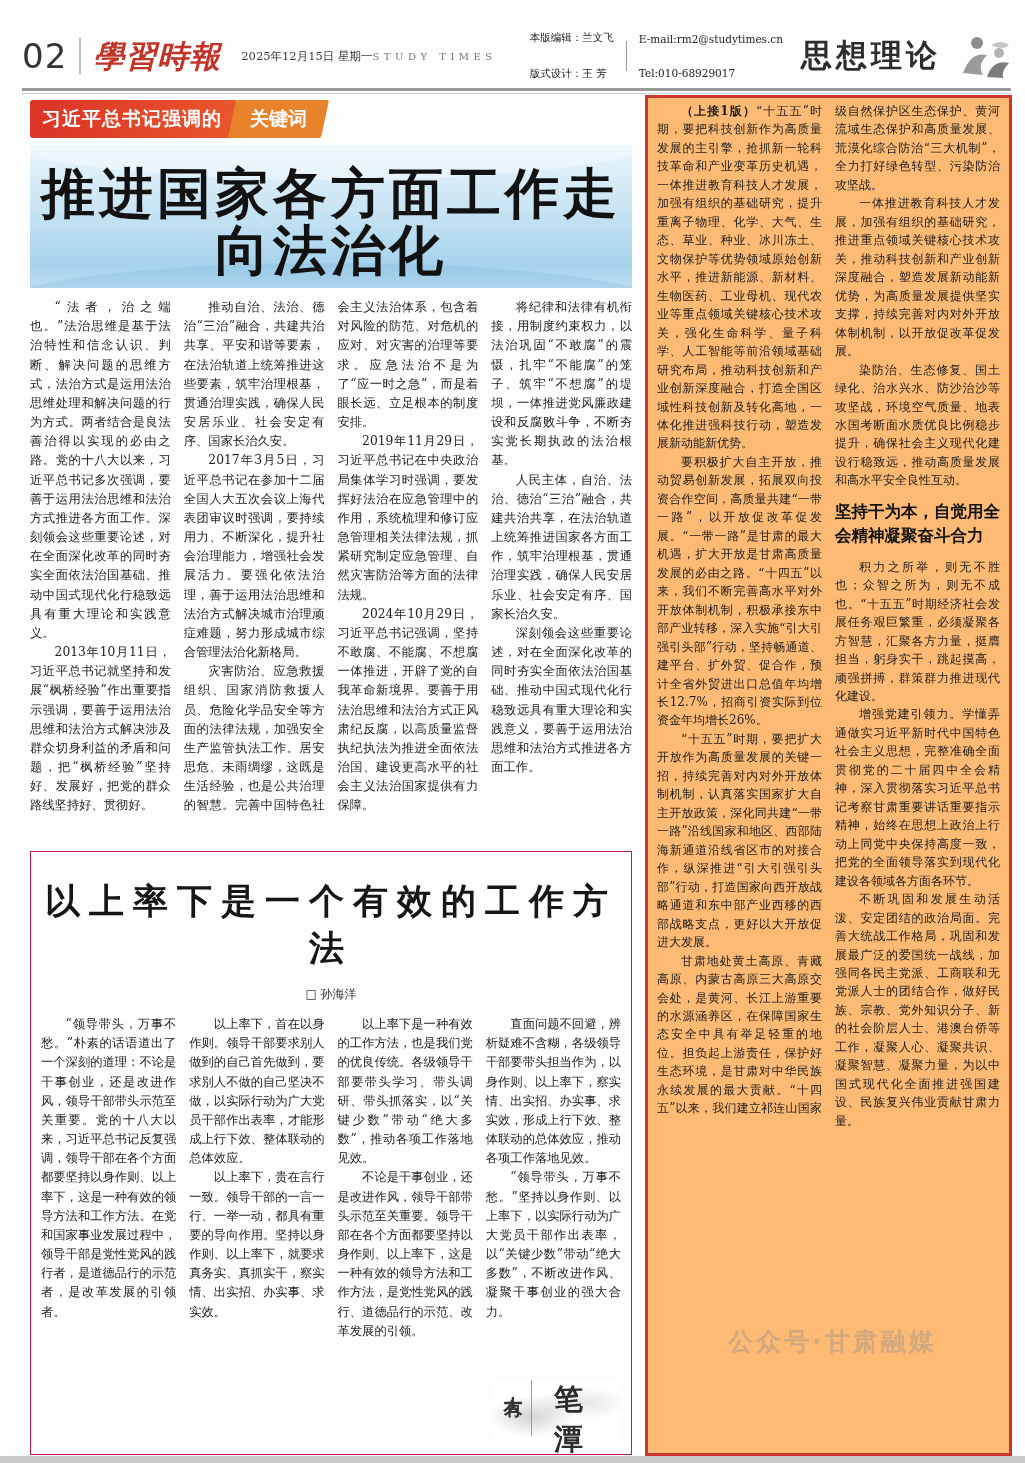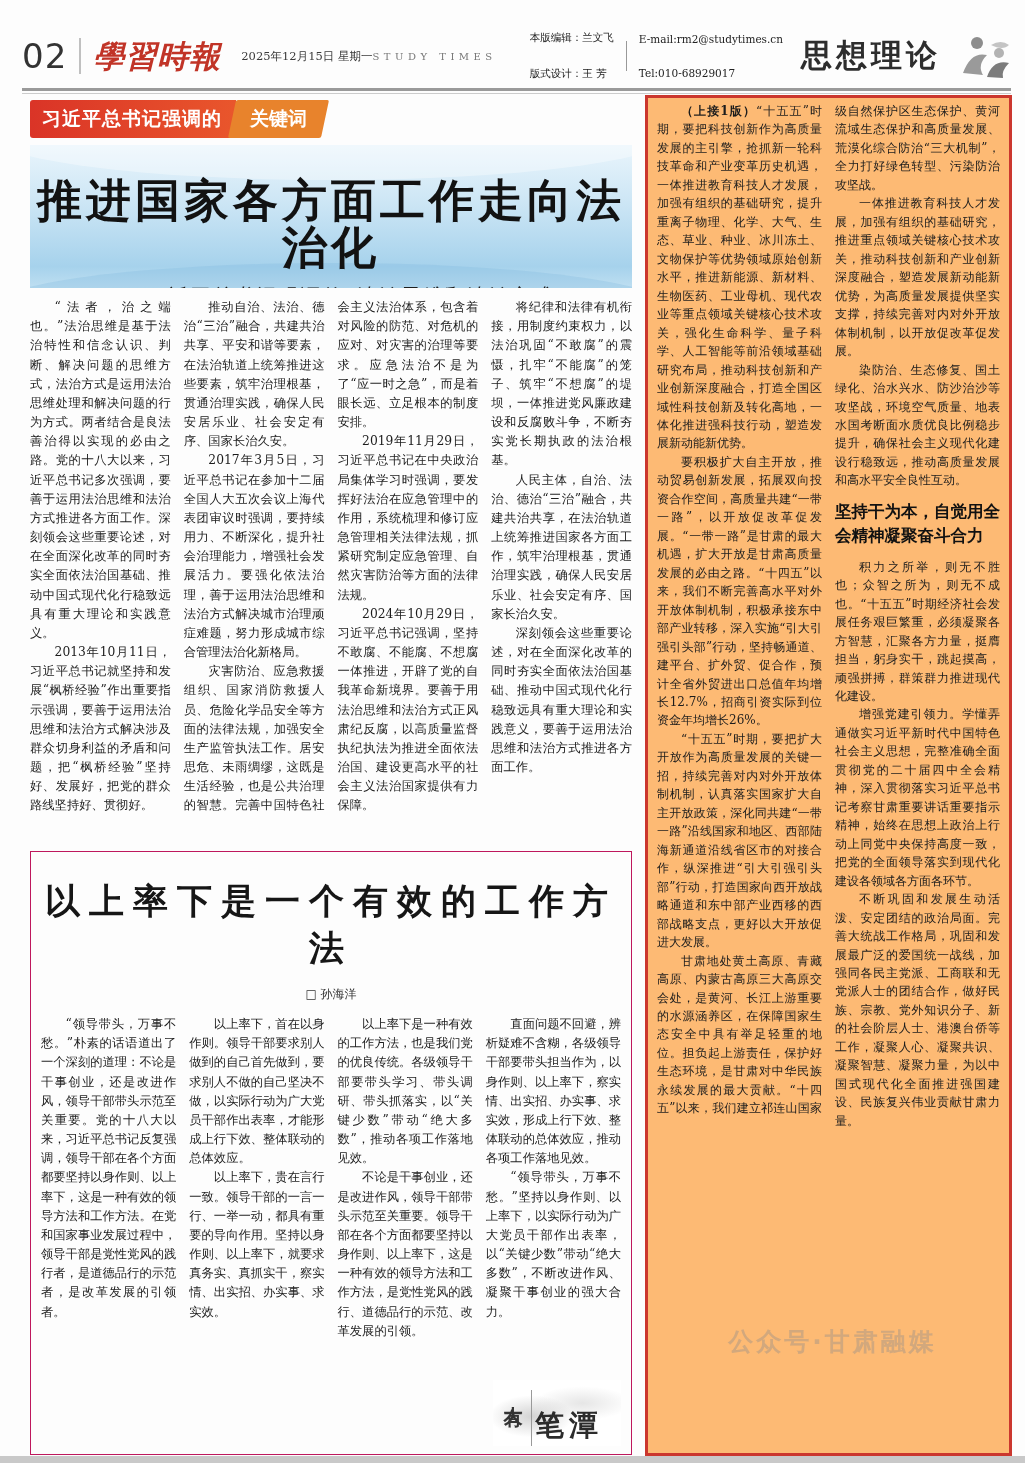--- a/index.html
+++ b/index.html
@@ -30,35 +30,35 @@
       font-family:"DejaVu Sans","Liberation Sans",sans-serif;}
   .badge-key{background:#e8832c;color:#fff;font-weight:bold;font-size:19px;padding:6px 18px;
       transform:skewX(-12deg);margin-left:-4px;border-radius:2px;
       font-family:"DejaVu Sans","Liberation Sans",sans-serif;}
   .badge-key>span{display:inline-block;transform:skewX(12deg);}
   .banner{position:relative;height:143px;overflow:hidden;text-align:center;box-sizing:border-box;padding-top:20px;
       background:linear-gradient(180deg,#e9f5fc 0%,#cde6f5 40%,#a6d2ec 85%,#bfdff1 100%);}
   .banner .wave{position:absolute;left:-40px;right:-40px;height:90px;border-radius:50%;
       background:rgba(255,255,255,.35);}
   .banner .w1{top:-55px;} .banner .w2{bottom:-65px;background:rgba(120,180,220,.25);}
-  .a1-title{position:relative;font-size:45px;font-weight:900;letter-spacing:4px;color:#121212;line-height:1.05;margin-top:12px;}
+  .a1-title{position:relative;font-size:54px;font-weight:900;letter-spacing:4px;color:#121212;line-height:1.05;}
   .a1-sub{position:relative;margin-top:11px;font-size:20px;font-style:italic;letter-spacing:2px;color:#1e1e1e;}
   .a1-text{margin-top:10px;height:540px;overflow:hidden;column-count:4;column-gap:13px;
       font-size:12.3px;line-height:1.56;text-align:justify;}
   .a1-text p,.a2-text p,.a3-text p{margin:0;text-indent:2em;}
   
   .a2-box{margin-top:13px;border:1px solid #be185d;height:604px;box-sizing:border-box;position:relative;
       padding:10px 10px 8px;}
   .a2-title{text-align:center;font-size:35px;font-weight:900;letter-spacing:9px;color:#161616;margin-top:16px;}
   .a2-byline{text-align:center;font-size:12px;color:#333;margin:14px 0 12px;}
   .a2-text{height:466px;overflow:hidden;column-count:4;column-gap:13px;font-size:12.3px;line-height:1.56;text-align:justify;}
   .seal{position:absolute;right:10px;bottom:8px;width:128px;height:66px;background:
       radial-gradient(ellipse 60px 30px at 30% 55%,rgba(110,110,110,.30),rgba(110,110,110,0) 70%),
       radial-gradient(ellipse 70px 24px at 70% 35%,rgba(140,140,140,.22),rgba(140,140,140,0) 70%),
-      #ffffff;display:flex;align-items:flex-end;gap:3px;padding-left:8px;box-sizing:border-box;}
+      #ffffff;display:flex;align-items:flex-start;gap:22px;padding-left:8px;box-sizing:border-box;}
   .seal-vert{writing-mode:vertical-rl;font-size:19px;font-weight:bold;color:#333;letter-spacing:4px;
       border-right:1px solid #9a9a9a;padding-right:4px;height:56px;}
   .seal-main{font-size:29px;font-weight:bold;color:#2c2c2c;letter-spacing:5px;}
   
   .a3-box{position:absolute;left:645px;top:95px;width:367px;height:1361px;box-sizing:border-box;
       border:3px solid #cb372e;padding:4px 9px;background:#fdba74;}
   .a3-text{height:100%;overflow:hidden;column-count:2;column-gap:13px;font-size:12px;line-height:1.54;text-align:justify;}
   .a3-text .grp{display:contents;}
   .a3-lead-tag{font-weight:bold;}
   .a3-subhead{font-size:16.5px;font-weight:bold;line-height:1.45;margin:10px 0 10px;text-indent:0;

